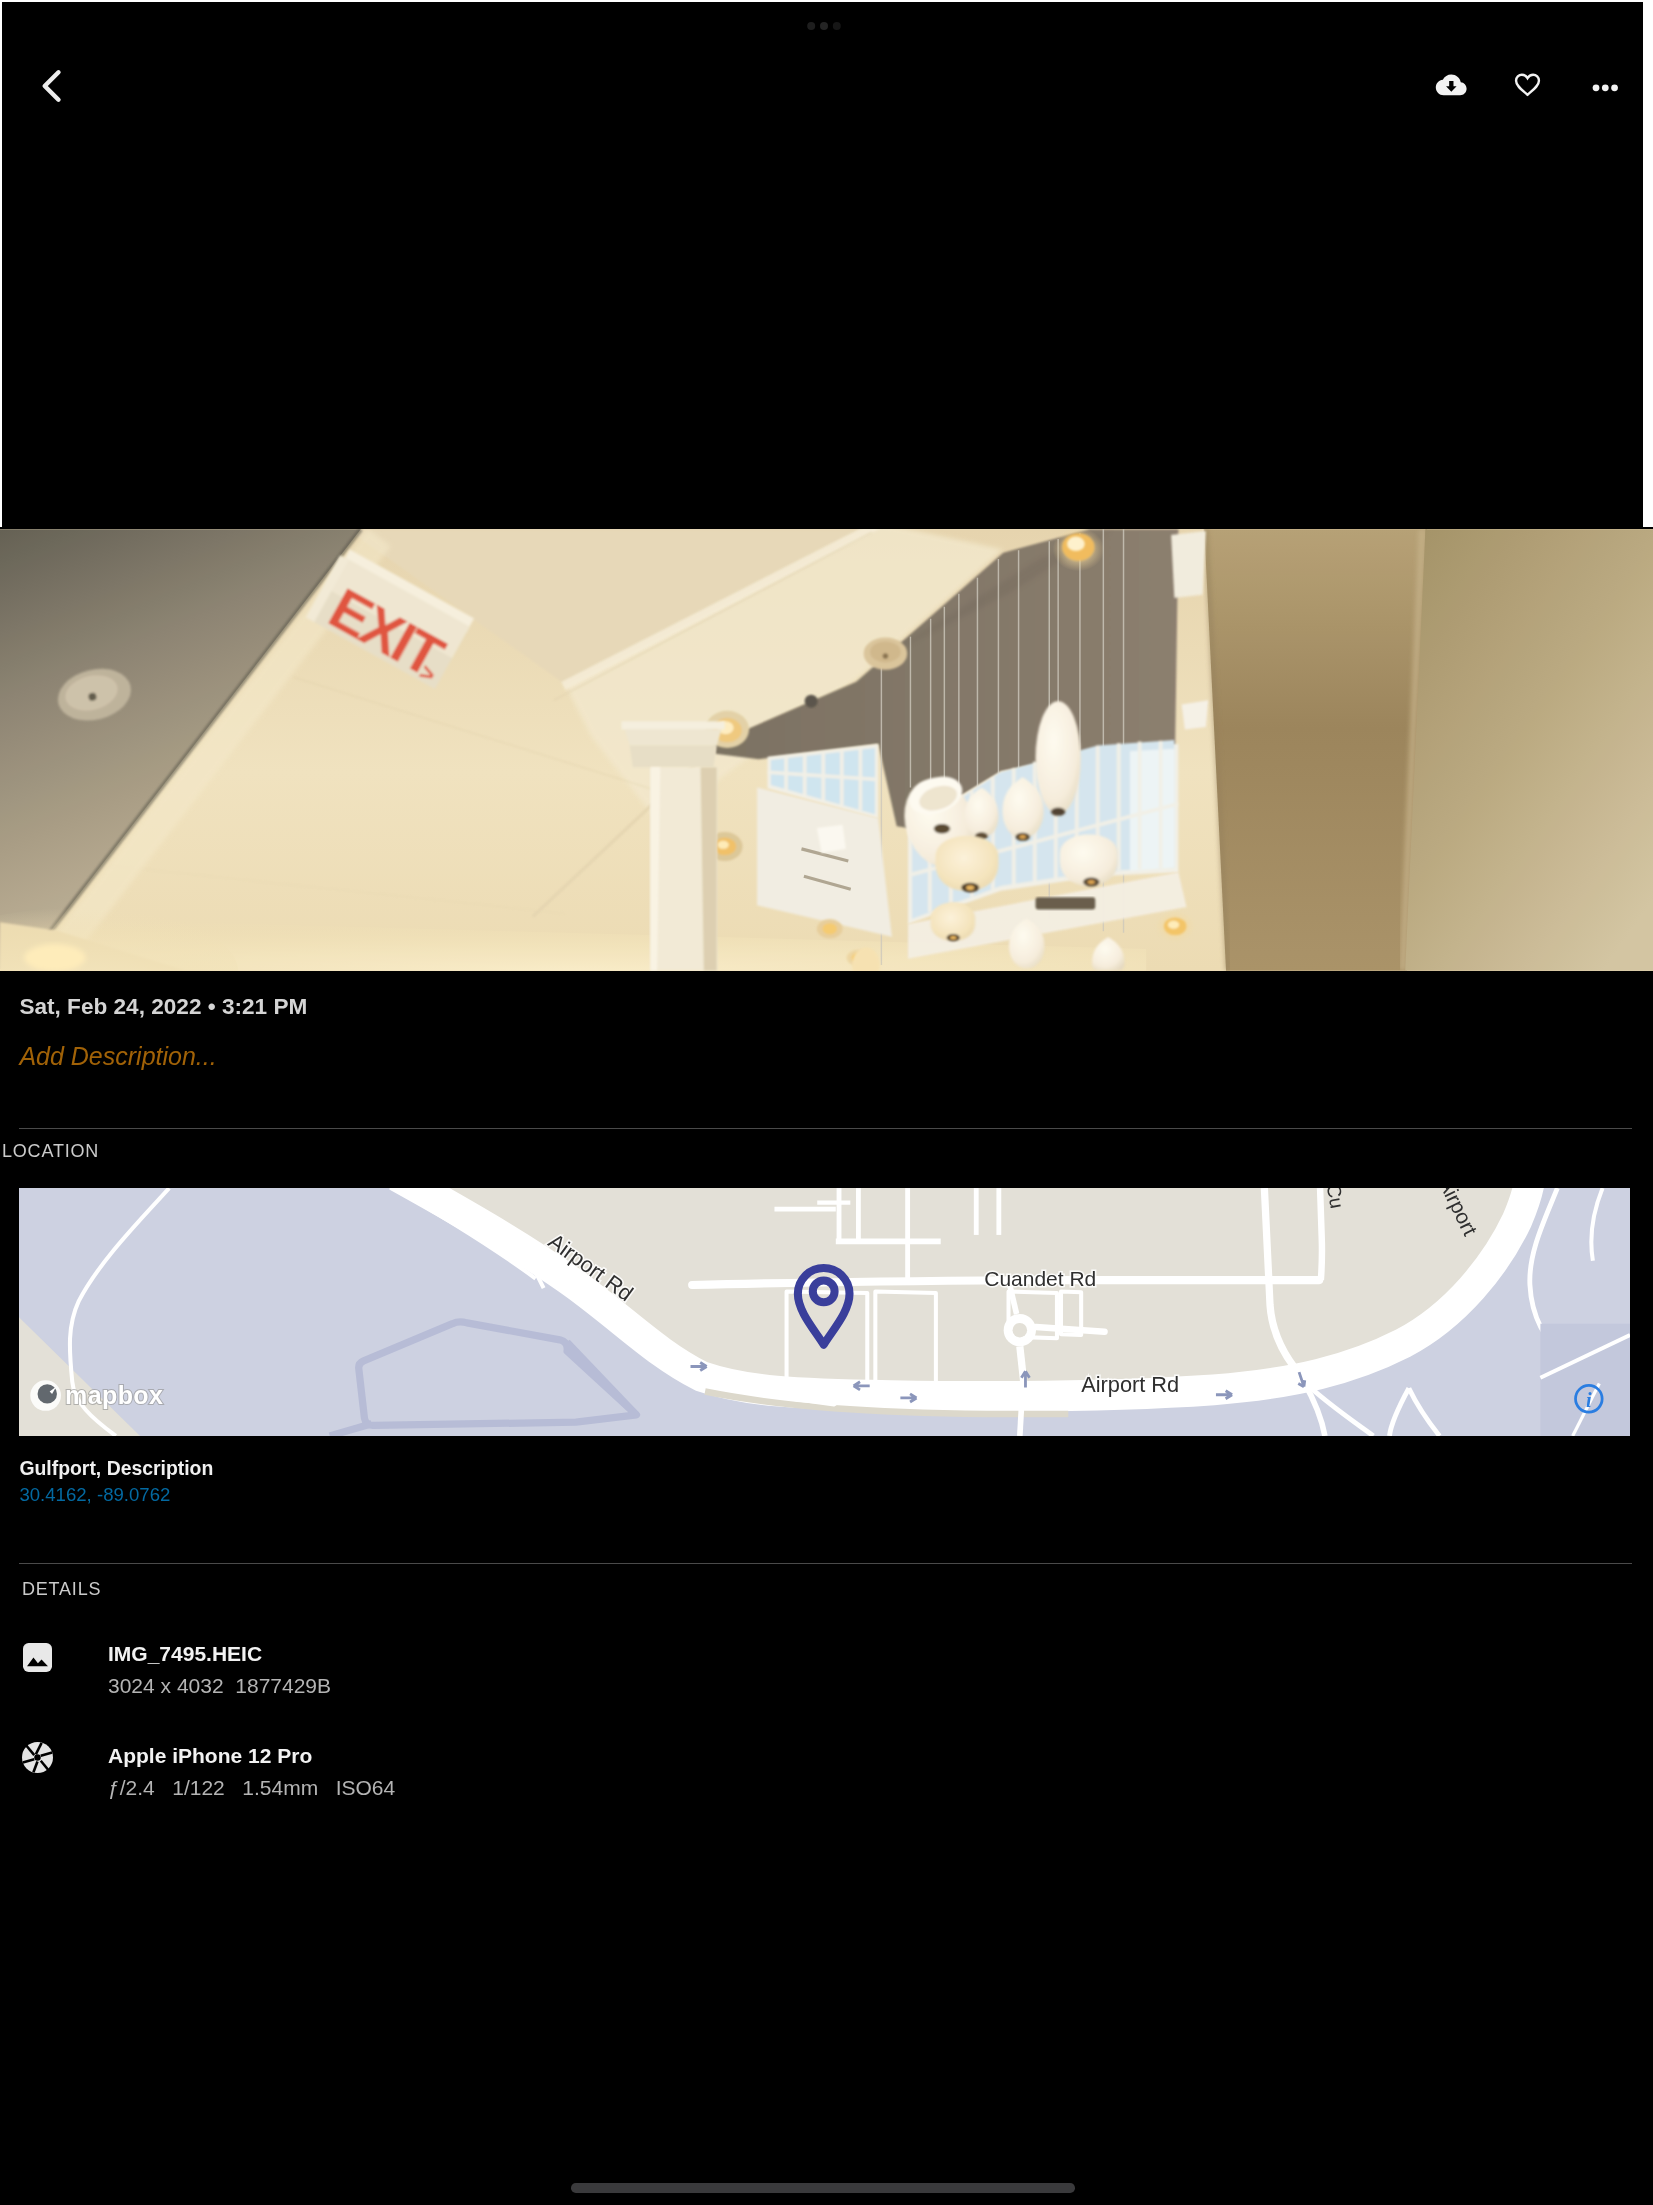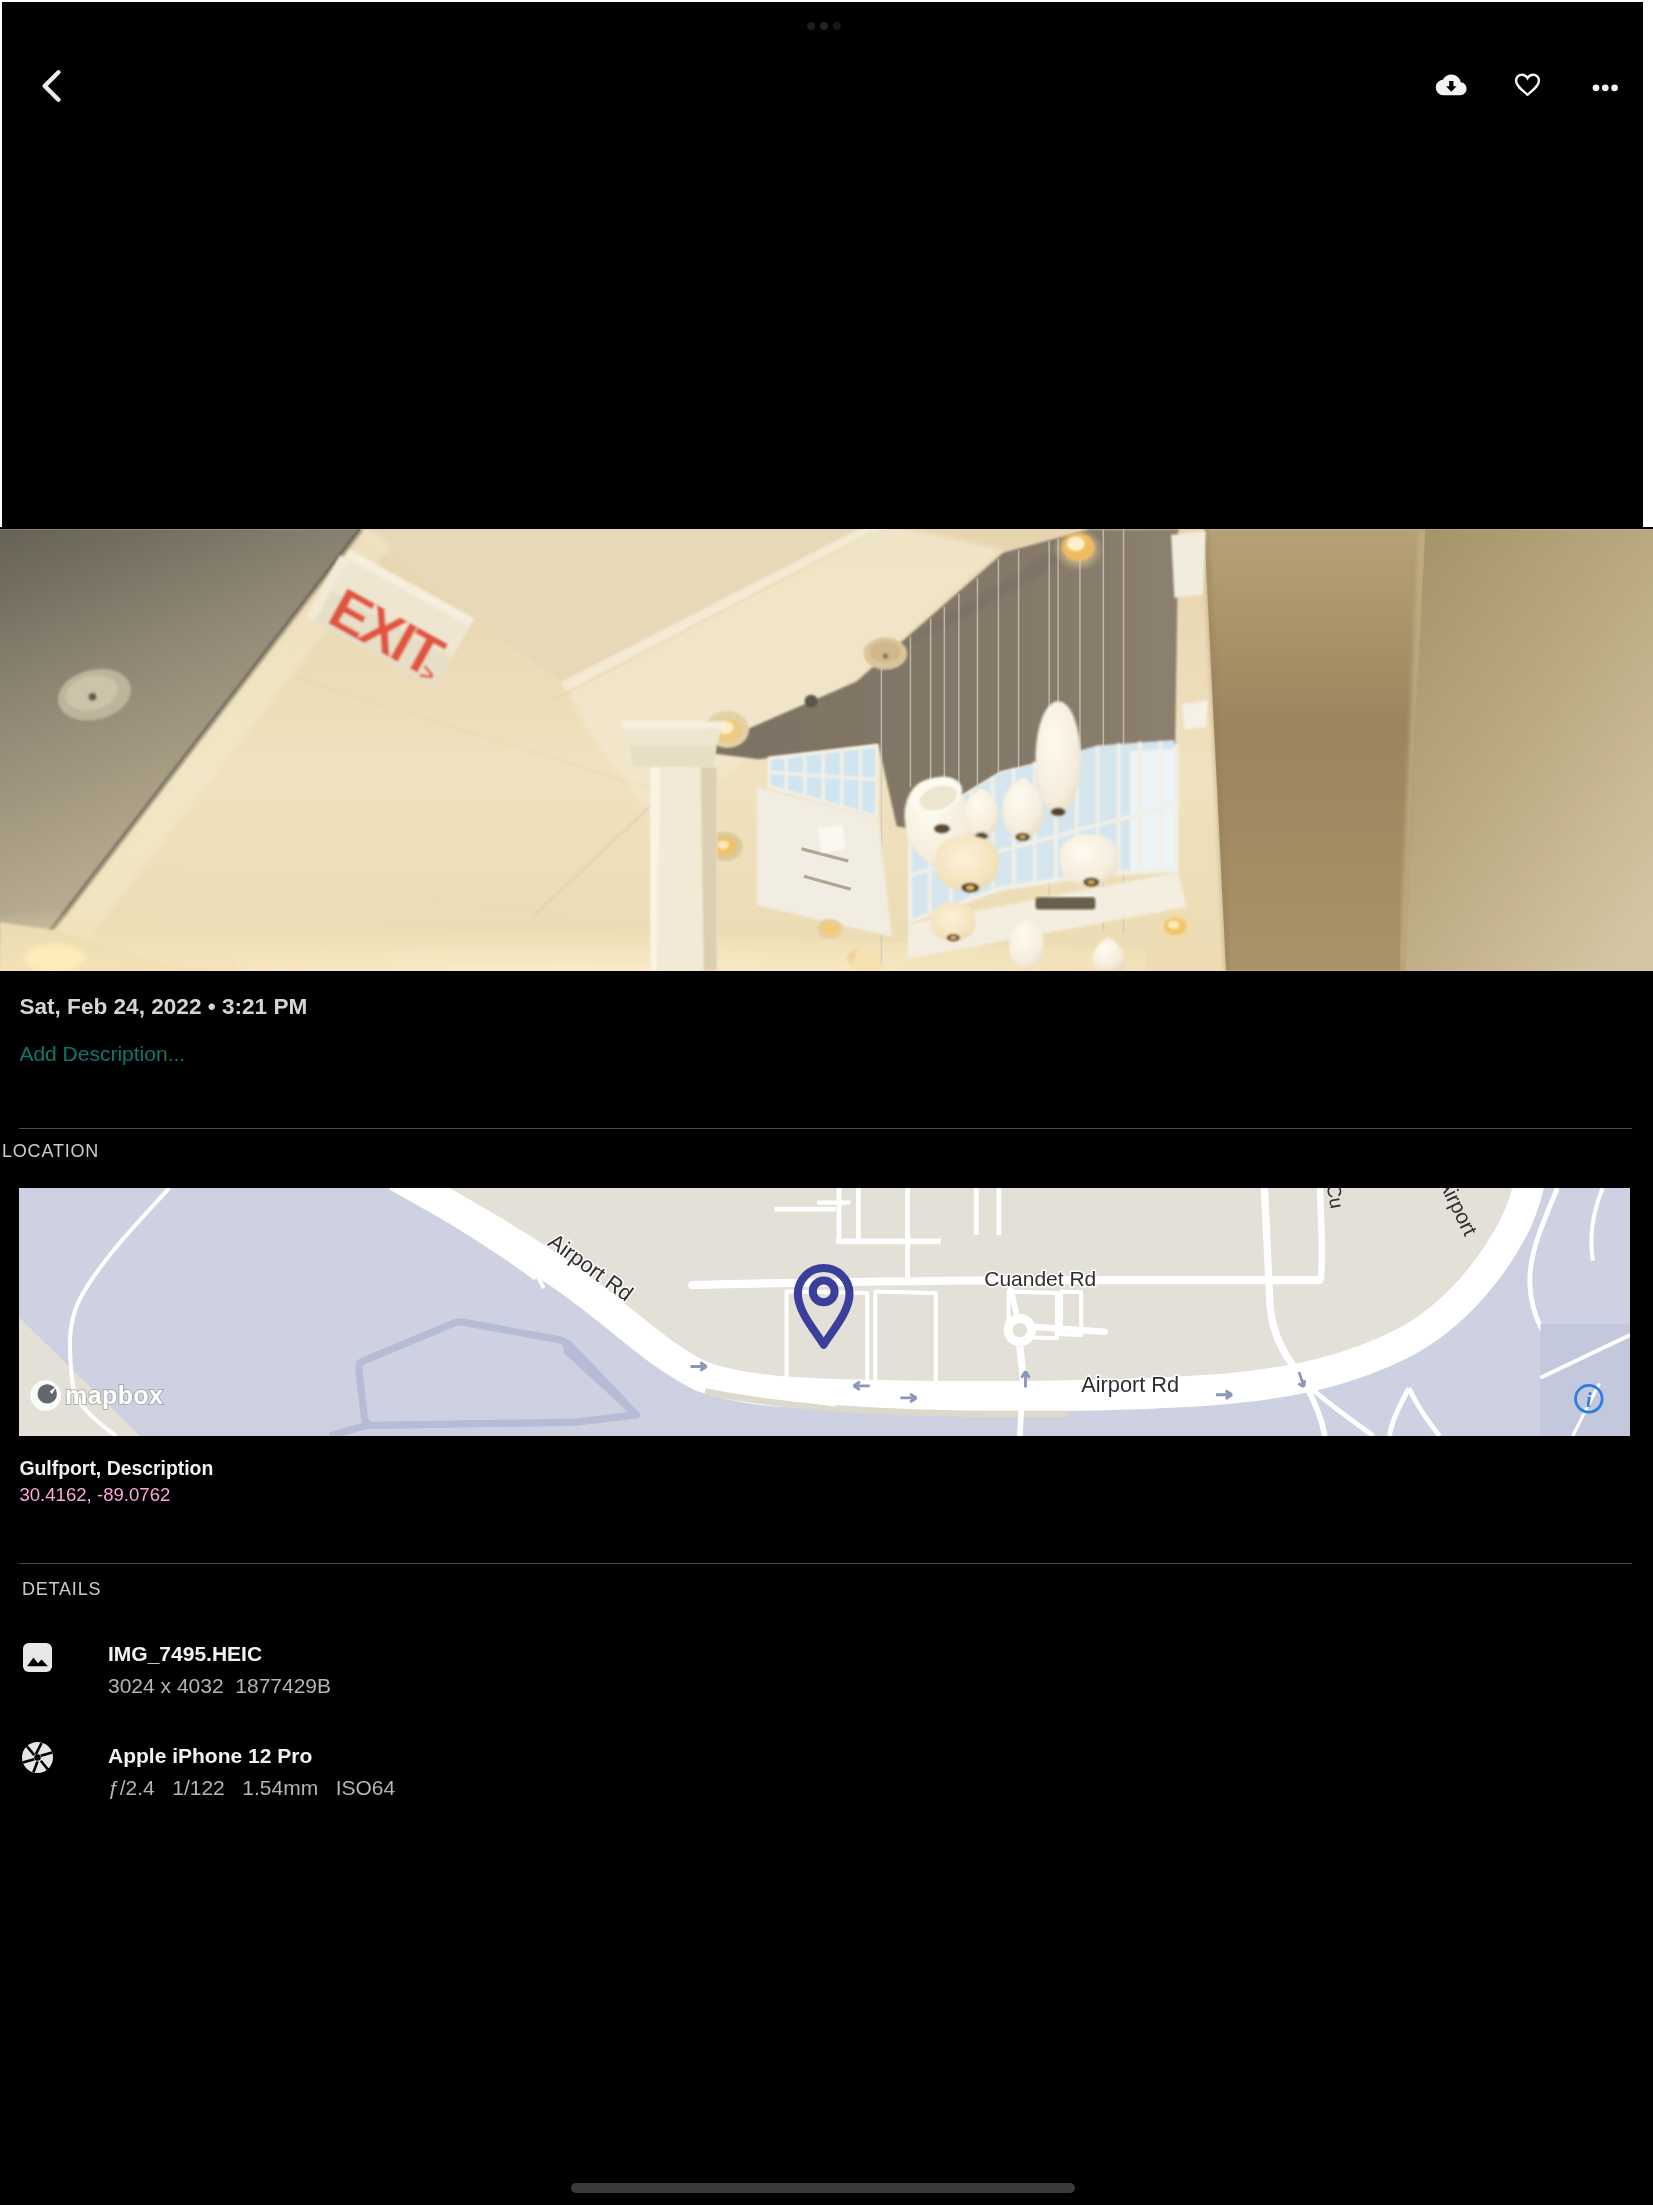--- a/index.html
+++ b/index.html
@@ -320,21 +320,21 @@
 <polygon points="1766,0 2048,0 2048,547 1741,547" fill="url(#grwall)"></polygon>
 
 <rect x="0" y="0" width="2048" height="547" fill="#e3c794" opacity="0.04"></rect>
 
 <polygon points="1451,7 1494,2 1490,81 1455,85" fill="#f1ecdd" filter="url(#soft)"></polygon>
 </svg>
 </div>
 
 <div class="abs" style="left:19.4px;top:994px;font-size:22.6px;font-weight:bold;color:#d4d4d4;">Sat, Feb 24, 2022 • 3:21 PM</div>
 
-<div class="abs" style="left:19.4px;top:1042px;font-size:21px;color:#0f766e;">Add Description...</div>
+<div class="abs" style="left:19.4px;top:1042px;font-size:25px;color:#a16207;font-style:italic;">Add Description...</div>
 
 <div class="sep" style="top:1128px;"></div>
 
 <div class="abs sect" style="left:2px;top:1141px;">LOCATION</div>
 
 <div id="map" class="abs" style="left:19.4px;top:1188px;width:1611px;height:248px;background:#e3e0d7;">
 <svg width="1611" height="248" viewBox="0 0 1996 307">
 
 <path d="M468 -15 C540 25 620 70 690 120 C755 168 790 205 845 233 C900 252 960 255 1080 257 C1200 259 1350 259 1480 250 C1580 242 1650 225 1715 192 C1780 158 1830 95 1856 40 C1868 12 1872 -5 1873 -20 L1996 -20 L1996 307 L0 307 L0 -15 Z" fill="#cdd1e1"></path>
 
@@ -429,21 +429,21 @@
 
 <g>
 <circle cx="1945" cy="261" r="16.5" fill="none" stroke="#2a7de1" stroke-width="3.4"></circle>
 <text x="1945" y="271" font-family="Liberation Serif, serif" font-size="25" font-weight="bold" font-style="italic" fill="#2a7de1" text-anchor="middle">i</text>
 </g>
 </svg>
 </div>
 
 <div class="abs" style="left:19.4px;top:1457px;font-size:19.4px;font-weight:bold;color:#f0f0f0;">Gulfport, Description</div>
 
-<div class="abs" style="left:19.4px;top:1484px;font-size:18.6px;color:#f9a8d4;">30.4162, -89.0762</div>
+<div class="abs" style="left:19.4px;top:1484px;font-size:18.6px;color:#0369a1;">30.4162, -89.0762</div>
 
 <div class="sep" style="top:1563px;"></div>
 
 <div class="abs sect" style="left:22px;top:1579px;">DETAILS</div>
 
 <div class="abs" style="left:22.6px;top:1643px;">
 <svg width="29" height="29" viewBox="0 0 36 36">
 <rect x="0" y="0" width="36" height="36" rx="7" fill="#e8e8e8"></rect>
 <path d="M5 29 L13 18 L18.5 25 L23 20.5 L31 29 z" fill="#000"></path>
 </svg>

